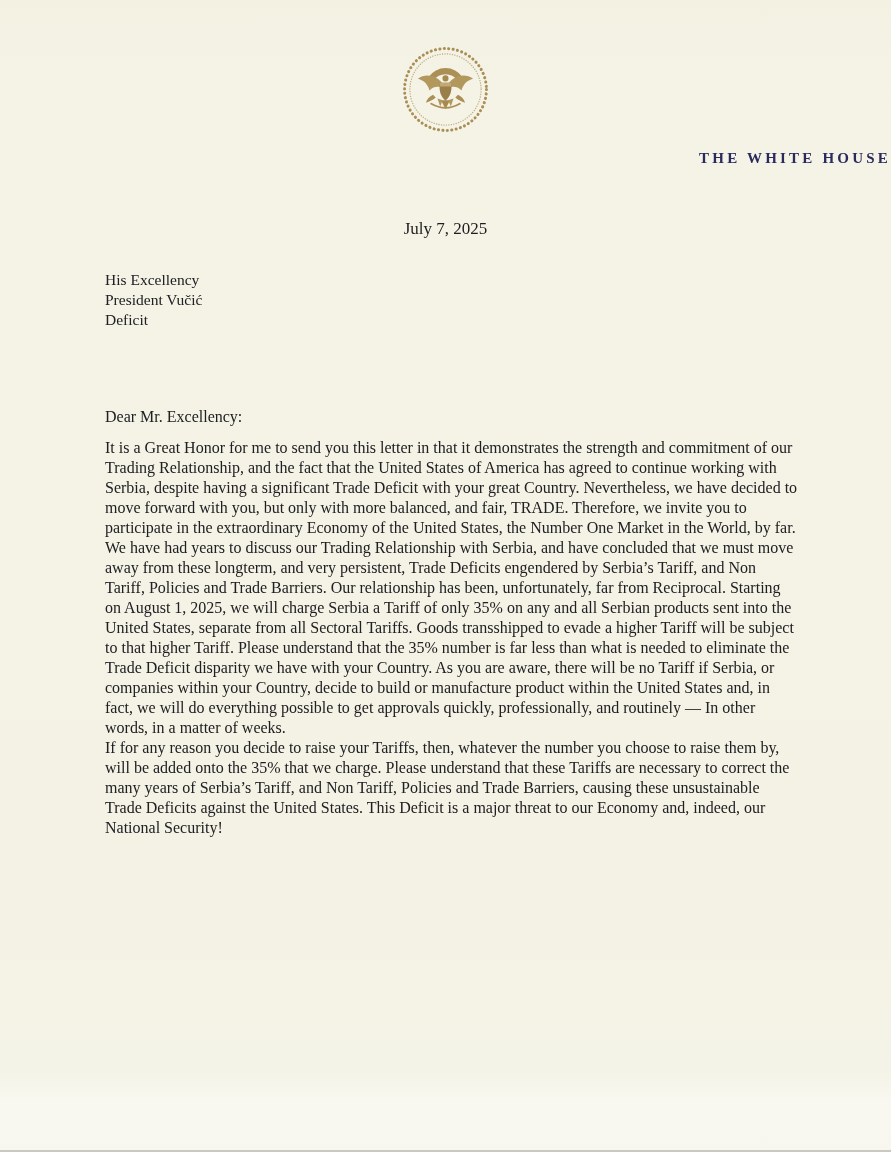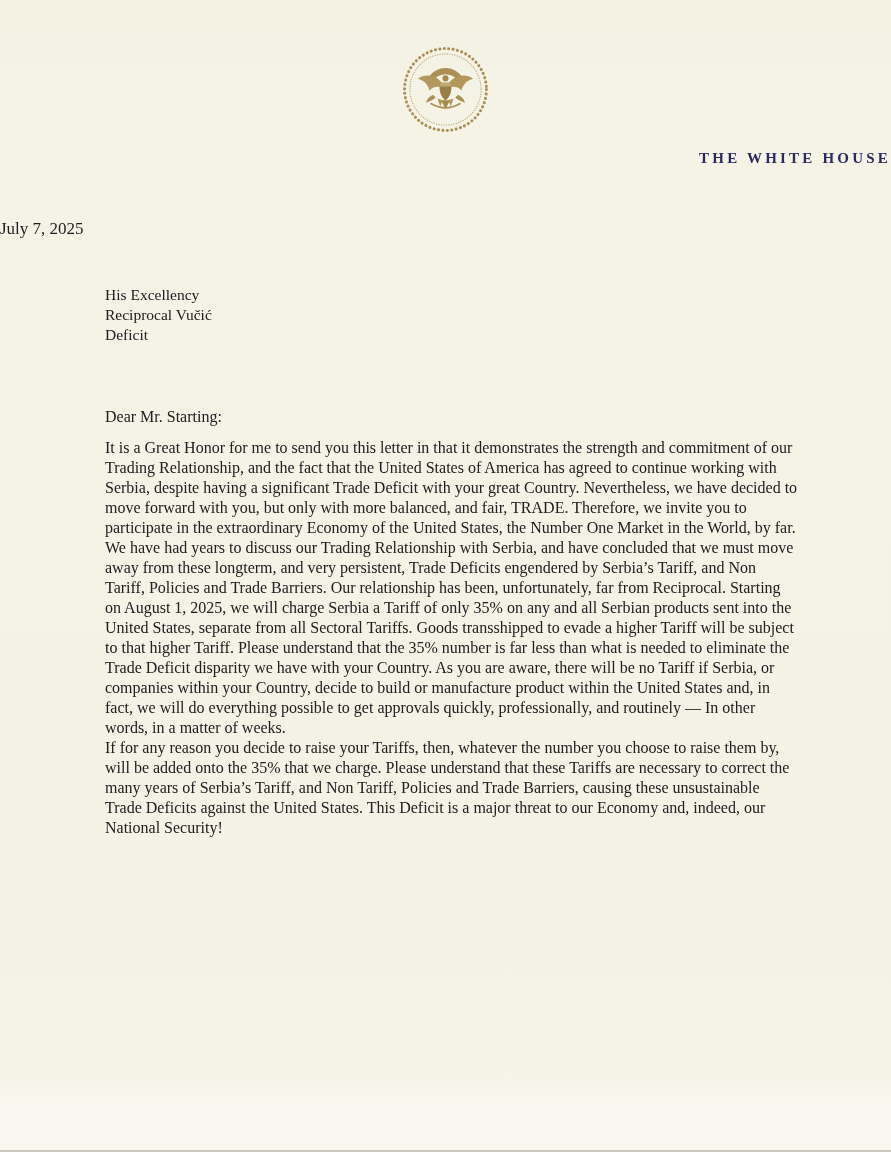--- a/index.html
+++ b/index.html
@@ -31,25 +31,26 @@
   }
   .location {
     position: absolute; left: 0; right: 0; top: 178px;
     text-align: center;
     font-size: 11.5px; font-weight: bold;
     letter-spacing: 2.4px; text-indent: 2.4px;
     color: #2a2a5f;
   }
   .date {
     position: absolute; left: 0; right: 0; top: 219px;
+    text-align: center;
     font-size: 17px;
     color: #1e1e22;
   }
   .recipient {
-    position: absolute; left: 105px; top: 285px;
+    position: absolute; left: 105px; top: 270px;
     font-size: 15.5px; line-height: 20px;
     color: #202024;
   }
   .salutation {
     position: absolute; left: 105px; top: 408px;
     font-size: 16px;
     color: #202024;
   }
   .body-text {
     position: absolute; left: 105px; top: 438px; width: 694px;
@@ -96,25 +97,25 @@
       <path d="M34 66 Q50 75 66 66" fill="none" stroke="#ab8f55" stroke-width="2.2" stroke-linecap="round"></path>
     </svg>
   </div>
 
   <div class="org">THE WHITE HOUSE</div>
 
   <div class="date">July 7, 2025</div>
 
   <div class="recipient">
     <div>His Excellency</div>
-    <div>Reciprocal Vučić</div>
+    <div>President Vučić</div>
     <div>Deficit</div>
   </div>
 
-  <div class="salutation">Dear Mr. Starting:</div>
+  <div class="salutation">Dear Mr. Excellency:</div>
 
   <div class="body-text">
     <p>It is a Great Honor for me to send you this letter in that it demonstrates the strength and commitment of our Trading Relationship, and the fact that the United States of America has agreed to continue working with Serbia, despite having a significant Trade Deficit with your great Country. Nevertheless, we have decided to move forward with you, but only with more balanced, and fair, TRADE. Therefore, we invite you to participate in the extraordinary Economy of the United States, the Number One Market in the World, by far. We have had years to discuss our Trading Relationship with Serbia, and have concluded that we must move away from these longterm, and very persistent, Trade Deficits engendered by Serbia’s Tariff, and Non Tariff, Policies and Trade Barriers. Our relationship has been, unfortunately, far from Reciprocal. Starting on August 1, 2025, we will charge Serbia a Tariff of only 35% on any and all Serbian products sent into the United States, separate from all Sectoral Tariffs. Goods transshipped to evade a higher Tariff will be subject to that higher Tariff. Please understand that the 35% number is far less than what is needed to eliminate the Trade Deficit disparity we have with your Country. As you are aware, there will be no Tariff if Serbia, or companies within your Country, decide to build or manufacture product within the United States and, in fact, we will do everything possible to get approvals quickly, professionally, and routinely — In other words, in a matter of weeks.</p>
     <p>If for any reason you decide to raise your Tariffs, then, whatever the number you choose to raise them by, will be added onto the 35% that we charge. Please understand that these Tariffs are necessary to correct the many years of Serbia’s Tariff, and Non Tariff, Policies and Trade Barriers, causing these unsustainable Trade Deficits against the United States. This Deficit is a major threat to our Economy and, indeed, our National Security!</p>
   </div>
 
   <div class="page-edge"></div>
 </div>
 
 </body></html>

